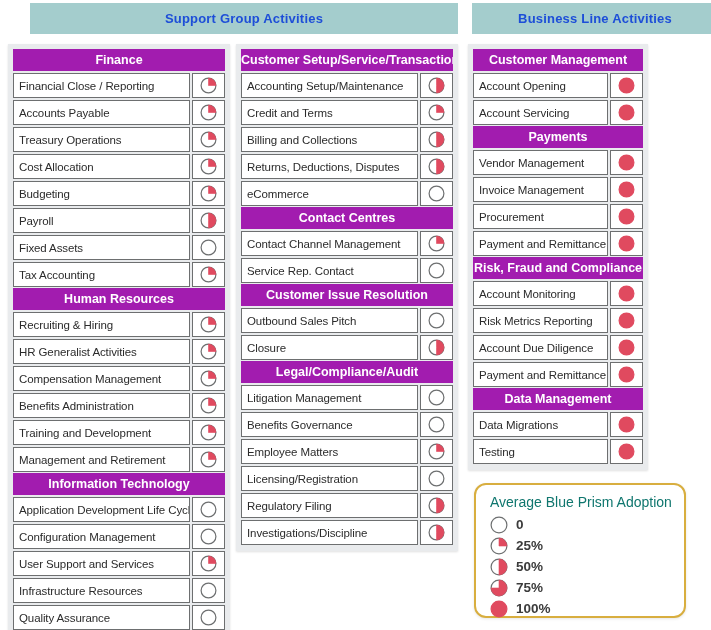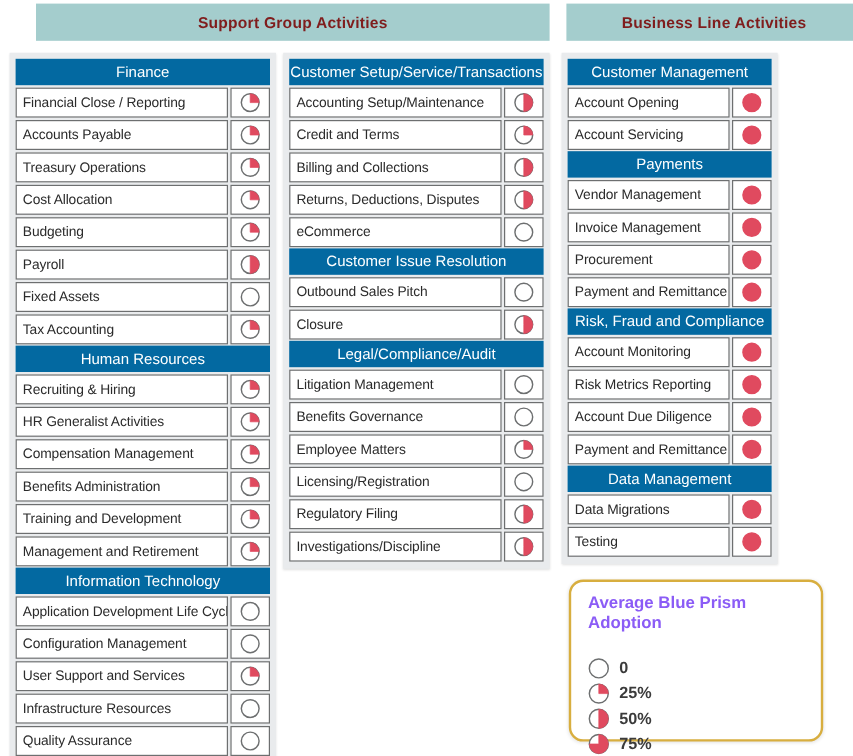--- a/index.html
+++ b/index.html
@@ -10,21 +10,21 @@
     -webkit-font-smoothing:antialiased;
     overflow:hidden;
     position:relative;
   }
   .board{position:absolute;inset:0;}
 
   
   .banner{
     position:absolute;
     background:#a4cdcd;
-    color:#7f1d1d;
+    color:#1d4ed8;
     font-size:13px;
     font-weight:bold;
     display:flex;align-items:center;justify-content:center;
     letter-spacing:.2px;
     height:31px;
   }
   .banner-support{left:30px;top:3px;width:428px;}
   .banner-business{left:472px;top:3px;width:246px;}
 
   
@@ -35,24 +35,24 @@
     box-sizing:border-box;
     box-shadow:0 1px 2px rgba(0,0,0,.12);
   }
   .col-left   {left:8px;  top:44px; width:222px; }
   .col-mid    {left:236px;top:44px; width:222px; }
   .col-right  {left:468px;top:44px; width:180px; }
 
   .group{margin-bottom:0;}
 
   .grp-head{
-    background:#0369a1;
+    background:#a21caf;
     color:#ffffff;
     font-size:12.5px;
-    font-weight:normal;
+    font-weight:bold;
     text-align:center;
     height:22px;
     line-height:22px;
     white-space:nowrap;
     overflow:hidden;
   }
 
   .row{
     display:flex;
     align-items:stretch;
@@ -87,22 +87,22 @@
     position:absolute;
     left:474px;top:483px;width:212px;height:135px;
     background:#ffffff;
     border:2px solid #d8ae3f;
     border-radius:12px;
     box-sizing:border-box;
     padding:9px 0 0 14px;
     box-shadow:0 1px 3px rgba(0,0,0,.10);
   }
   .legend-title{
-    font-size:14px;font-weight:bold;color:#8b5cf6;
-    margin-bottom:20px;
+    font-size:14px;font-weight:normal;color:#0f766e;
+    margin-bottom:4px;
   }
   .legend-row{display:flex;align-items:center;height:21px;}
   .legend-row .lbl{
     font-size:13.5px;font-weight:bold;color:#3b3b3b;margin-left:8px;
   }
 </style>
 </head>
 <body>
 
 <div class="board">
@@ -322,20 +322,40 @@
           <div class="label" title="Returns, Deductions, Disputes">Returns, Deductions, Disputes</div>
           <div class="meter" title="50%">
             <svg width="17" height="17" viewBox="0 0 17 17" class="pie">
               <circle cx="8.5" cy="8.5" r="7.4" fill="#ffffff" stroke="#6d6f70" stroke-width="1.2"></circle>
               <path d="M 8.5 8.5 L 8.5 1.0999999999999996 A 7.4 7.4 0 0 1 8.500000000000002 15.9 Z" fill="#e04a5f" stroke="#e04a5f" stroke-width="0.6"></path>
             </svg>
           </div>
         </div>
         <div class="row">
           <div class="label" title="eCommerce">eCommerce</div>
+          <div class="meter" title="0%">
+            <svg width="17" height="17" viewBox="0 0 17 17" class="pie">
+              <circle cx="8.5" cy="8.5" r="7.4" fill="#ffffff" stroke="#6d6f70" stroke-width="1.2"></circle>
+            </svg>
+          </div>
+        </div>
+      </div>
+      <div class="group">
+        <div class="grp-head">Contact Centres</div>
+        <div class="row">
+          <div class="label" title="Contact Channel Management">Contact Channel Management</div>
+          <div class="meter" title="25%">
+            <svg width="17" height="17" viewBox="0 0 17 17" class="pie">
+              <circle cx="8.5" cy="8.5" r="7.4" fill="#ffffff" stroke="#6d6f70" stroke-width="1.2"></circle>
+              <path d="M 8.5 8.5 L 8.5 1.0999999999999996 A 7.4 7.4 0 0 1 15.9 8.5 Z" fill="#e04a5f" stroke="#e04a5f" stroke-width="0.6"></path>
+            </svg>
+          </div>
+        </div>
+        <div class="row">
+          <div class="label" title="Service Rep. Contact">Service Rep. Contact</div>
           <div class="meter" title="0%">
             <svg width="17" height="17" viewBox="0 0 17 17" class="pie">
               <circle cx="8.5" cy="8.5" r="7.4" fill="#ffffff" stroke="#6d6f70" stroke-width="1.2"></circle>
             </svg>
           </div>
         </div>
       </div>
       <div class="group">
         <div class="grp-head">Customer Issue Resolution</div>
         <div class="row">

